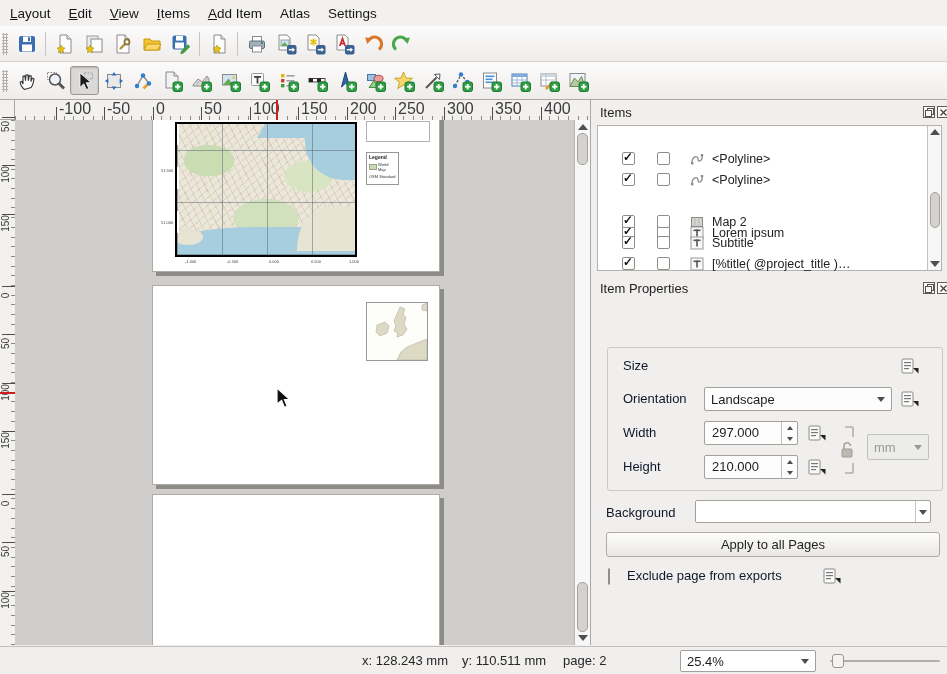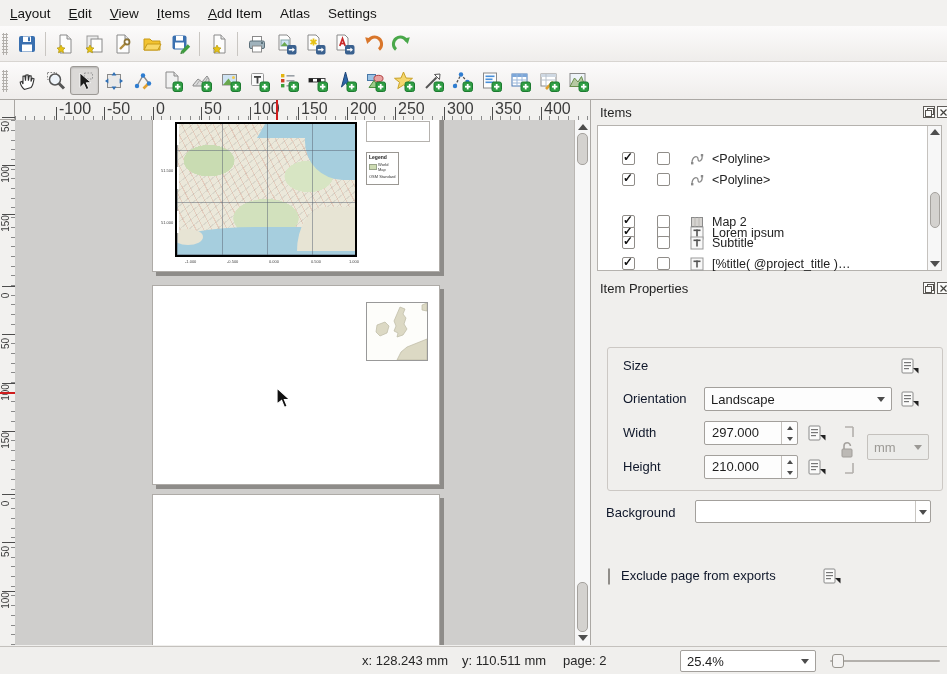--- a/index.html
+++ b/index.html
@@ -726,24 +726,27 @@
     </div>
 
     
     <span class="flabel" style="left:15px;top:405px;">Background</span>
     <div style="position:absolute;left:104px;top:400px;width:236px;height:23px;background:#fff;border:1px solid #a3a09c;border-radius:2px;box-sizing:border-box;">
       <div style="position:absolute;right:14px;top:0;bottom:0;width:1px;background:#c9c6c2;"></div>
       <span class="carrow" style="position:absolute;right:3px;top:9px;width:0;height:0;border-left:4px solid transparent;border-right:4px solid transparent;border-top:5px solid #4c4c4c;"></span>
     </div>
 
     
+    <div class="btn" style="left:15px;top:432px;width:334px;height:25px;">
+      <span>Apply to all Pages</span>
+    </div>
 
     
     <span class="cb abs" style="left:17px;top:469px;"></span>
-    <span class="flabel" style="left:30px;top:468px;">Exclude page from exports</span>
+    <span class="flabel" style="left:36px;top:468px;">Exclude page from exports</span>
     <div class="ddbtn" style="left:228px;top:465px;">
       <svg width="20" height="17" viewBox="0 0 20 17">
           <rect x="2" y="1" width="11" height="14" rx="1" fill="#fbfbfa" stroke="#8a8a8a"></rect>
           <g fill="#777">
             <rect x="4" y="4" width="7" height="1.2"></rect>
             <rect x="4" y="7" width="7" height="1.2"></rect>
             <rect x="4" y="10" width="5" height="1.2"></rect>
           </g>
           <polygon points="13,10 18.5,10 18.5,15.5" fill="#222"></polygon>
         </svg>

